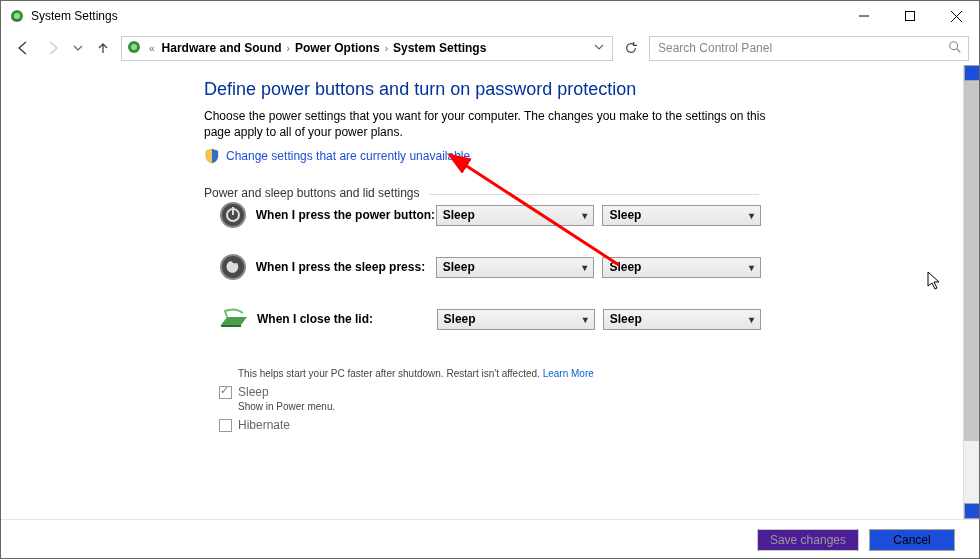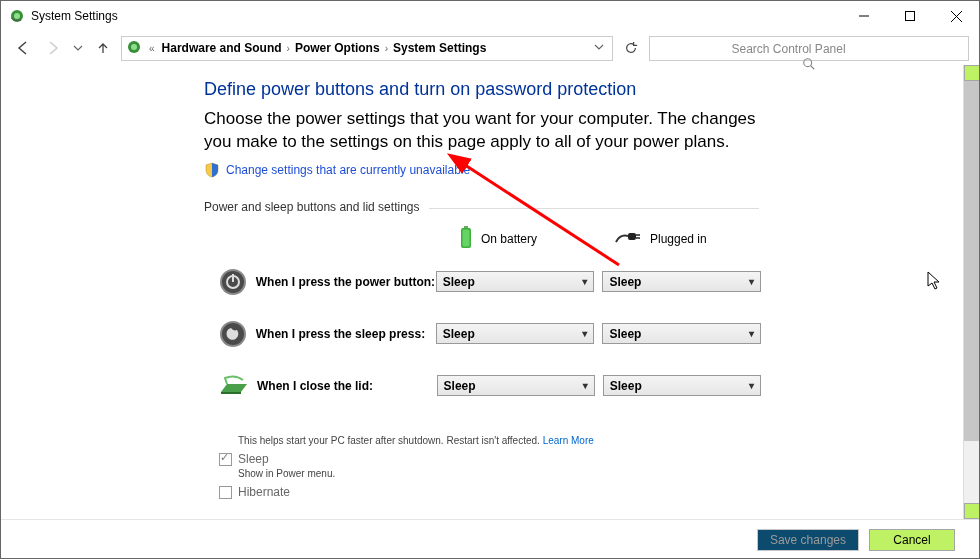--- a/index.html
+++ b/index.html
@@ -52,21 +52,20 @@
   .crumb-sep { color:#666; font-size:10px; padding:0 1px; }
   .addr-drop { color:#555; font-size:10px; padding:0 4px; }
   .search-box {
     width: 320px;
     height: 25px;
     border: 1px solid #ccc;
     display:flex;
     align-items:center;
     padding:4px 6px;
     color:#888;
-    flex-direction:column;
   }
   .search-box input {
     border:none; flex:1; font-size:12px; outline:none; color:#555;
   }
   .search-box input::placeholder { color:#888; }
   .mag { color:#888; }
 
   .content-wrap {
     position: relative;
     height: 454px;
@@ -77,21 +76,21 @@
     padding: 14px 0 0 195px;
     width: 760px;
   }
   .page-title {
     color: #003399;
     font-size: 18px;
     font-weight: 400;
     margin-bottom: 8px;
   }
   .desc {
-    font-size: 17px;
+    font-size: 12px;
     color: #000;
     margin-bottom: 8px;
     line-height: 1.35;
     max-width: 565px;
   }
   .admin-link {
     display:flex;
     align-items:center;
     gap:6px;
     color:#1d4ed8;
@@ -181,26 +180,26 @@
     align-items:center;
     justify-content:flex-end;
     padding-right: 24px;
     gap:10px;
     border-top:1px solid #e5e5e5;
   }
   .btn {
     min-width: 86px;
     height: 22px;
     border:1px solid #a6a6a6;
-    background:#bef264;
+    background:#1d4ed8;
     font-size:12px;
     display:flex; align-items:center; justify-content:center;
     padding:0 12px;
   }
-  .btn.disabled { color:#9a9a9a; border-color:#c7c7c7; background:#0c4a6e;text-align:right; }
+  .btn.disabled { color:#9a9a9a; border-color:#c7c7c7; background:#4c1d95;text-align:right; }
 
   .arrow-annot {
     position:absolute;
     pointer-events:none;
   }
   .cursor {
     position:absolute;
     left: 926px;
     top: 270px;
     pointer-events:none;
@@ -313,43 +312,20 @@
         </svg>
       </span>
       <span>Change settings that are currently unavailable</span>
     </div>
 
     <div class="fieldset-label power">
       <span>Power and sleep buttons and lid settings</span>
       <div class="line"></div>
     </div>
 
-    <div class="cols-header">
-      <div class="col-hdr">
-        <span>
-          <svg width="14" height="24" viewBox="0 0 14 24">
-            <rect x="5" y="0" width="4" height="2" fill="#6a6"></rect>
-              <rect x="2" y="2" width="10" height="20" rx="2" fill="#3fae3f"></rect>
-              <rect x="3.5" y="3.5" width="7" height="17" rx="1.5" fill="#65d465"></rect>
-          </svg>
-        </span>
-        <span>On battery</span>
-      </div>
-      <div class="col-hdr">
-        <span>
-          <svg width="28" height="16" viewBox="0 0 28 16">
-            <path d="M2 12 Q6 4 14 6" stroke="#333" stroke-width="2" fill="none"></path>
-            <rect x="14" y="3" width="8" height="7" rx="2" fill="#222"></rect>
-            <line x1="22" y1="5" x2="26" y2="5" stroke="#222" stroke-width="1.5"></line>
-              <line x1="22" y1="8" x2="26" y2="8" stroke="#222" stroke-width="1.5"></line>
-          </svg>
-        </span>
-        <span>Plugged in</span>
-      </div>
-    </div>
 
     <div class="row">
       <div class="row-icon">
         <svg width="28" height="28" viewBox="0 0 28 28">
           <circle cx="14" cy="14" r="13" fill="#8a8a8a"></circle>
             <circle cx="14" cy="14" r="11" fill="#4a4a4a"></circle>
           <circle cx="14" cy="14" r="6" fill="none" stroke="#ddd" stroke-width="2"></circle>
           <line x1="14" y1="6" x2="14" y2="14" stroke="#ddd" stroke-width="2"></line>
         </svg>
       </div>

